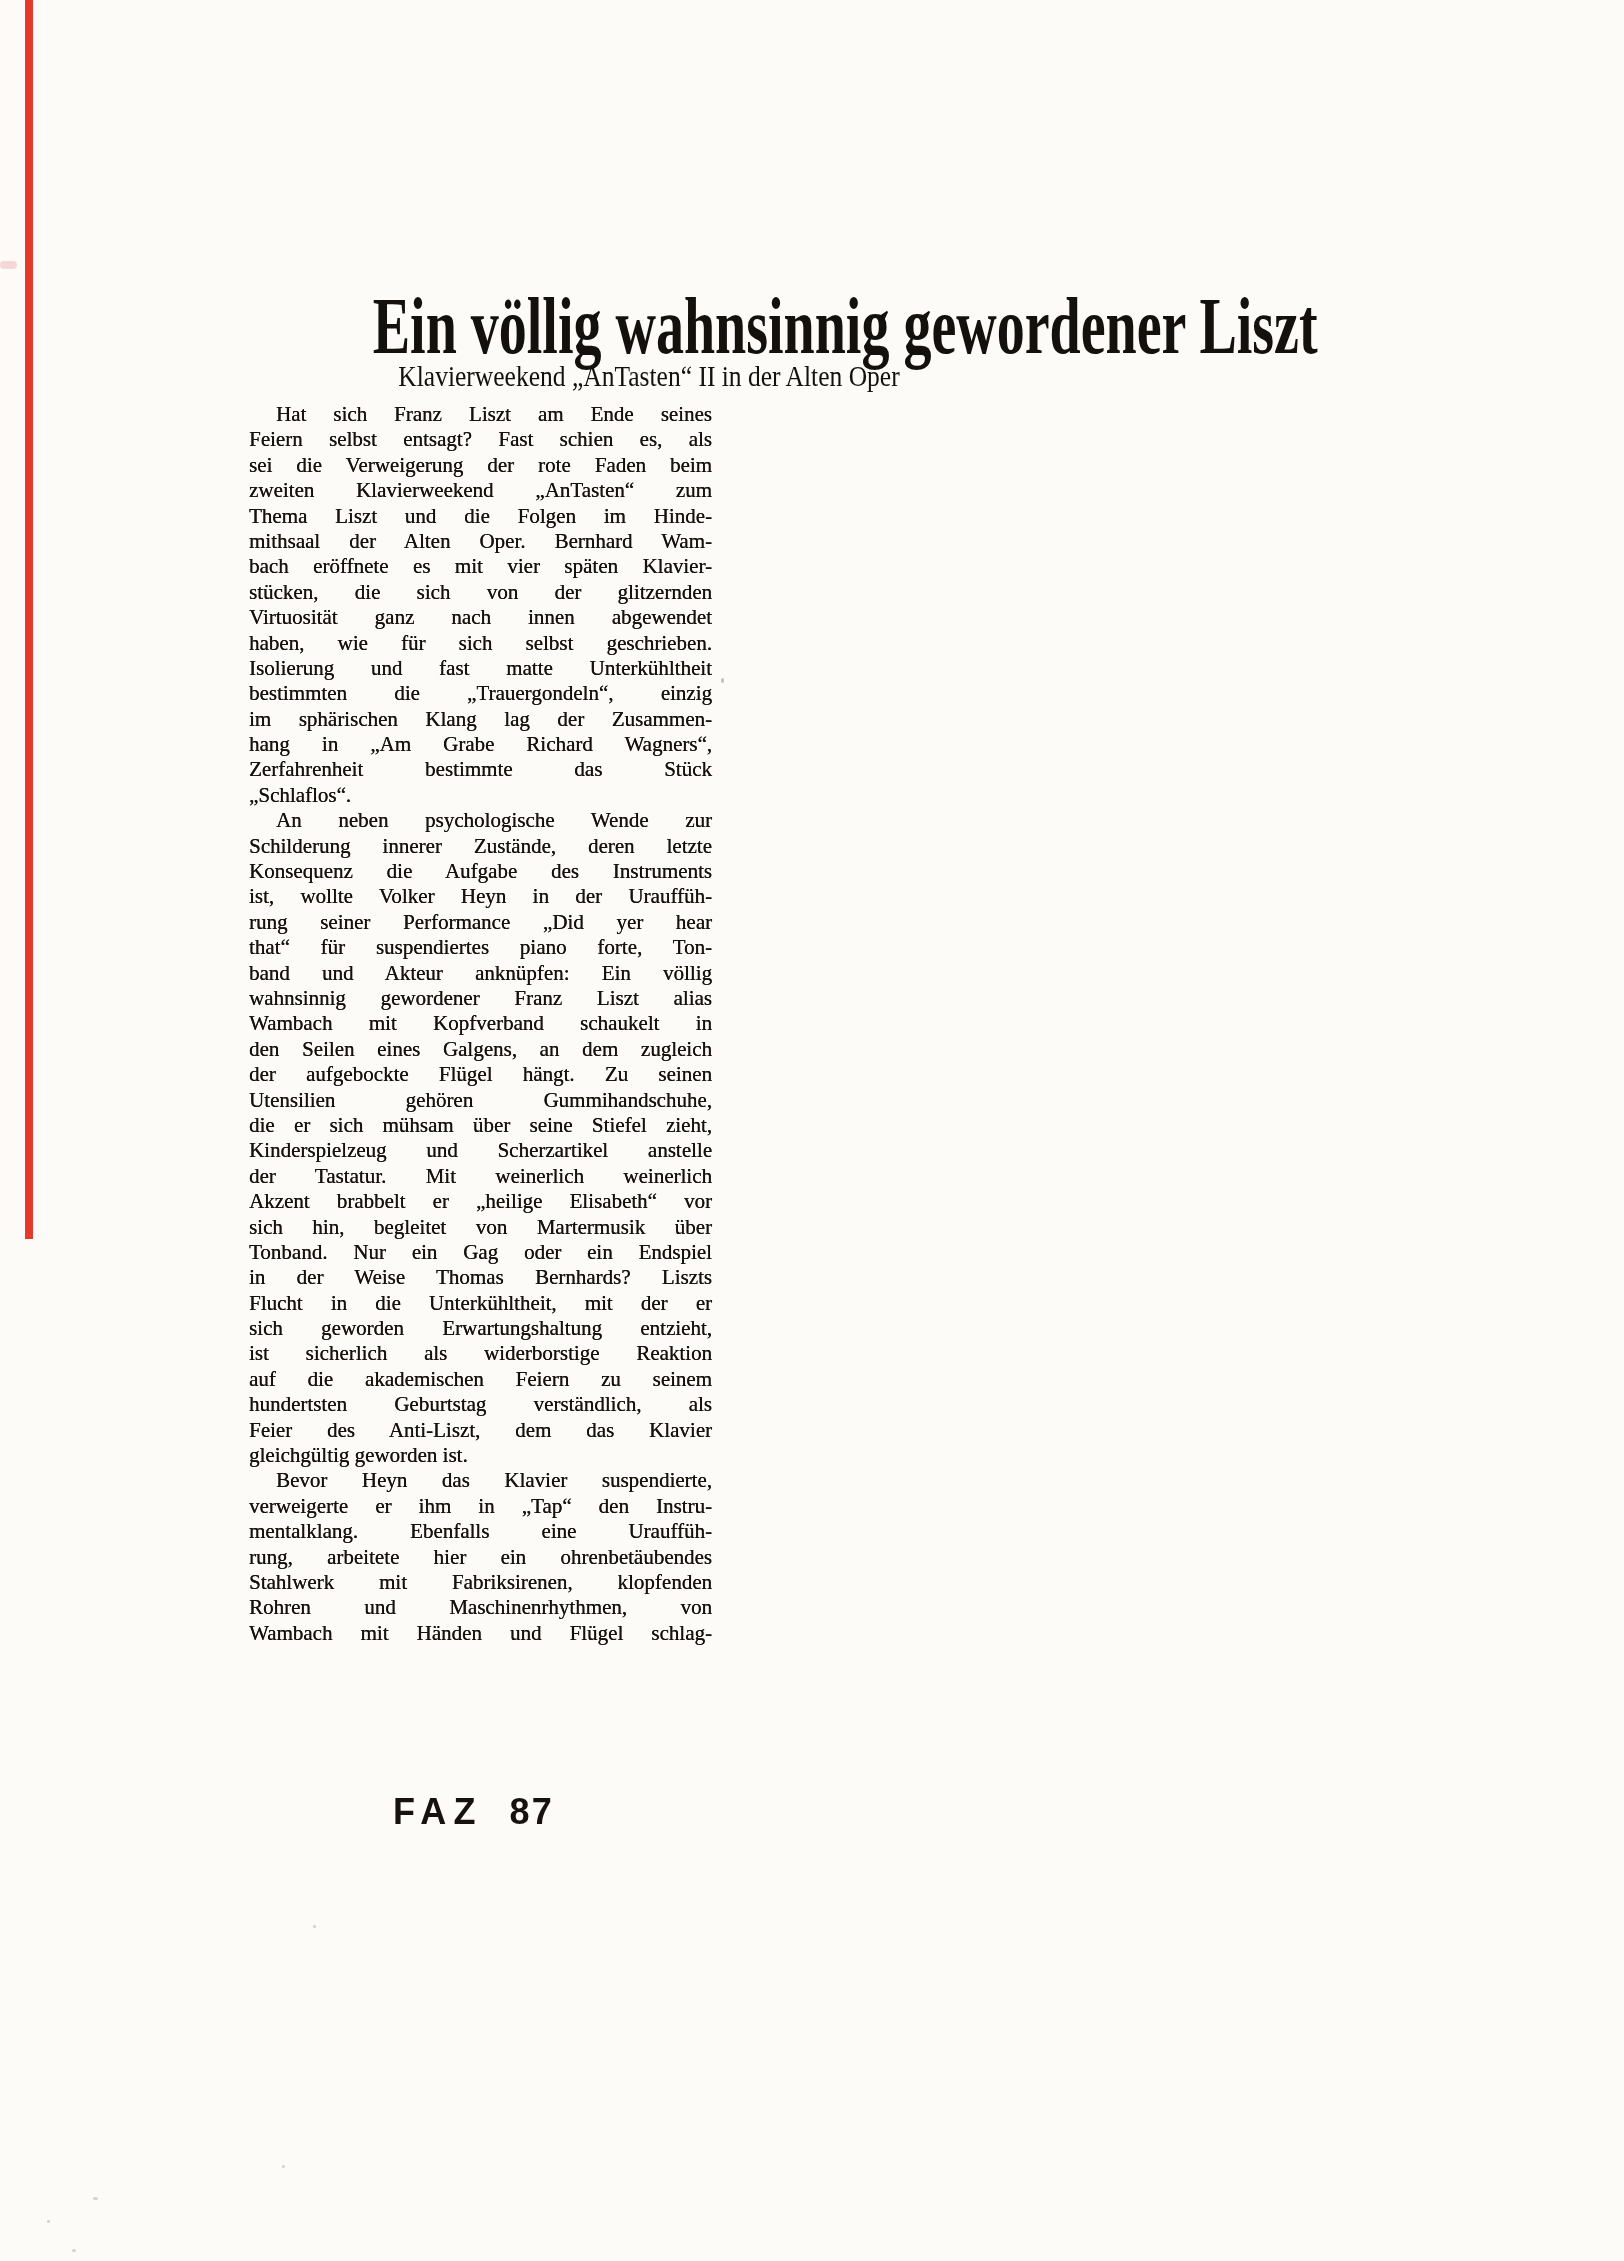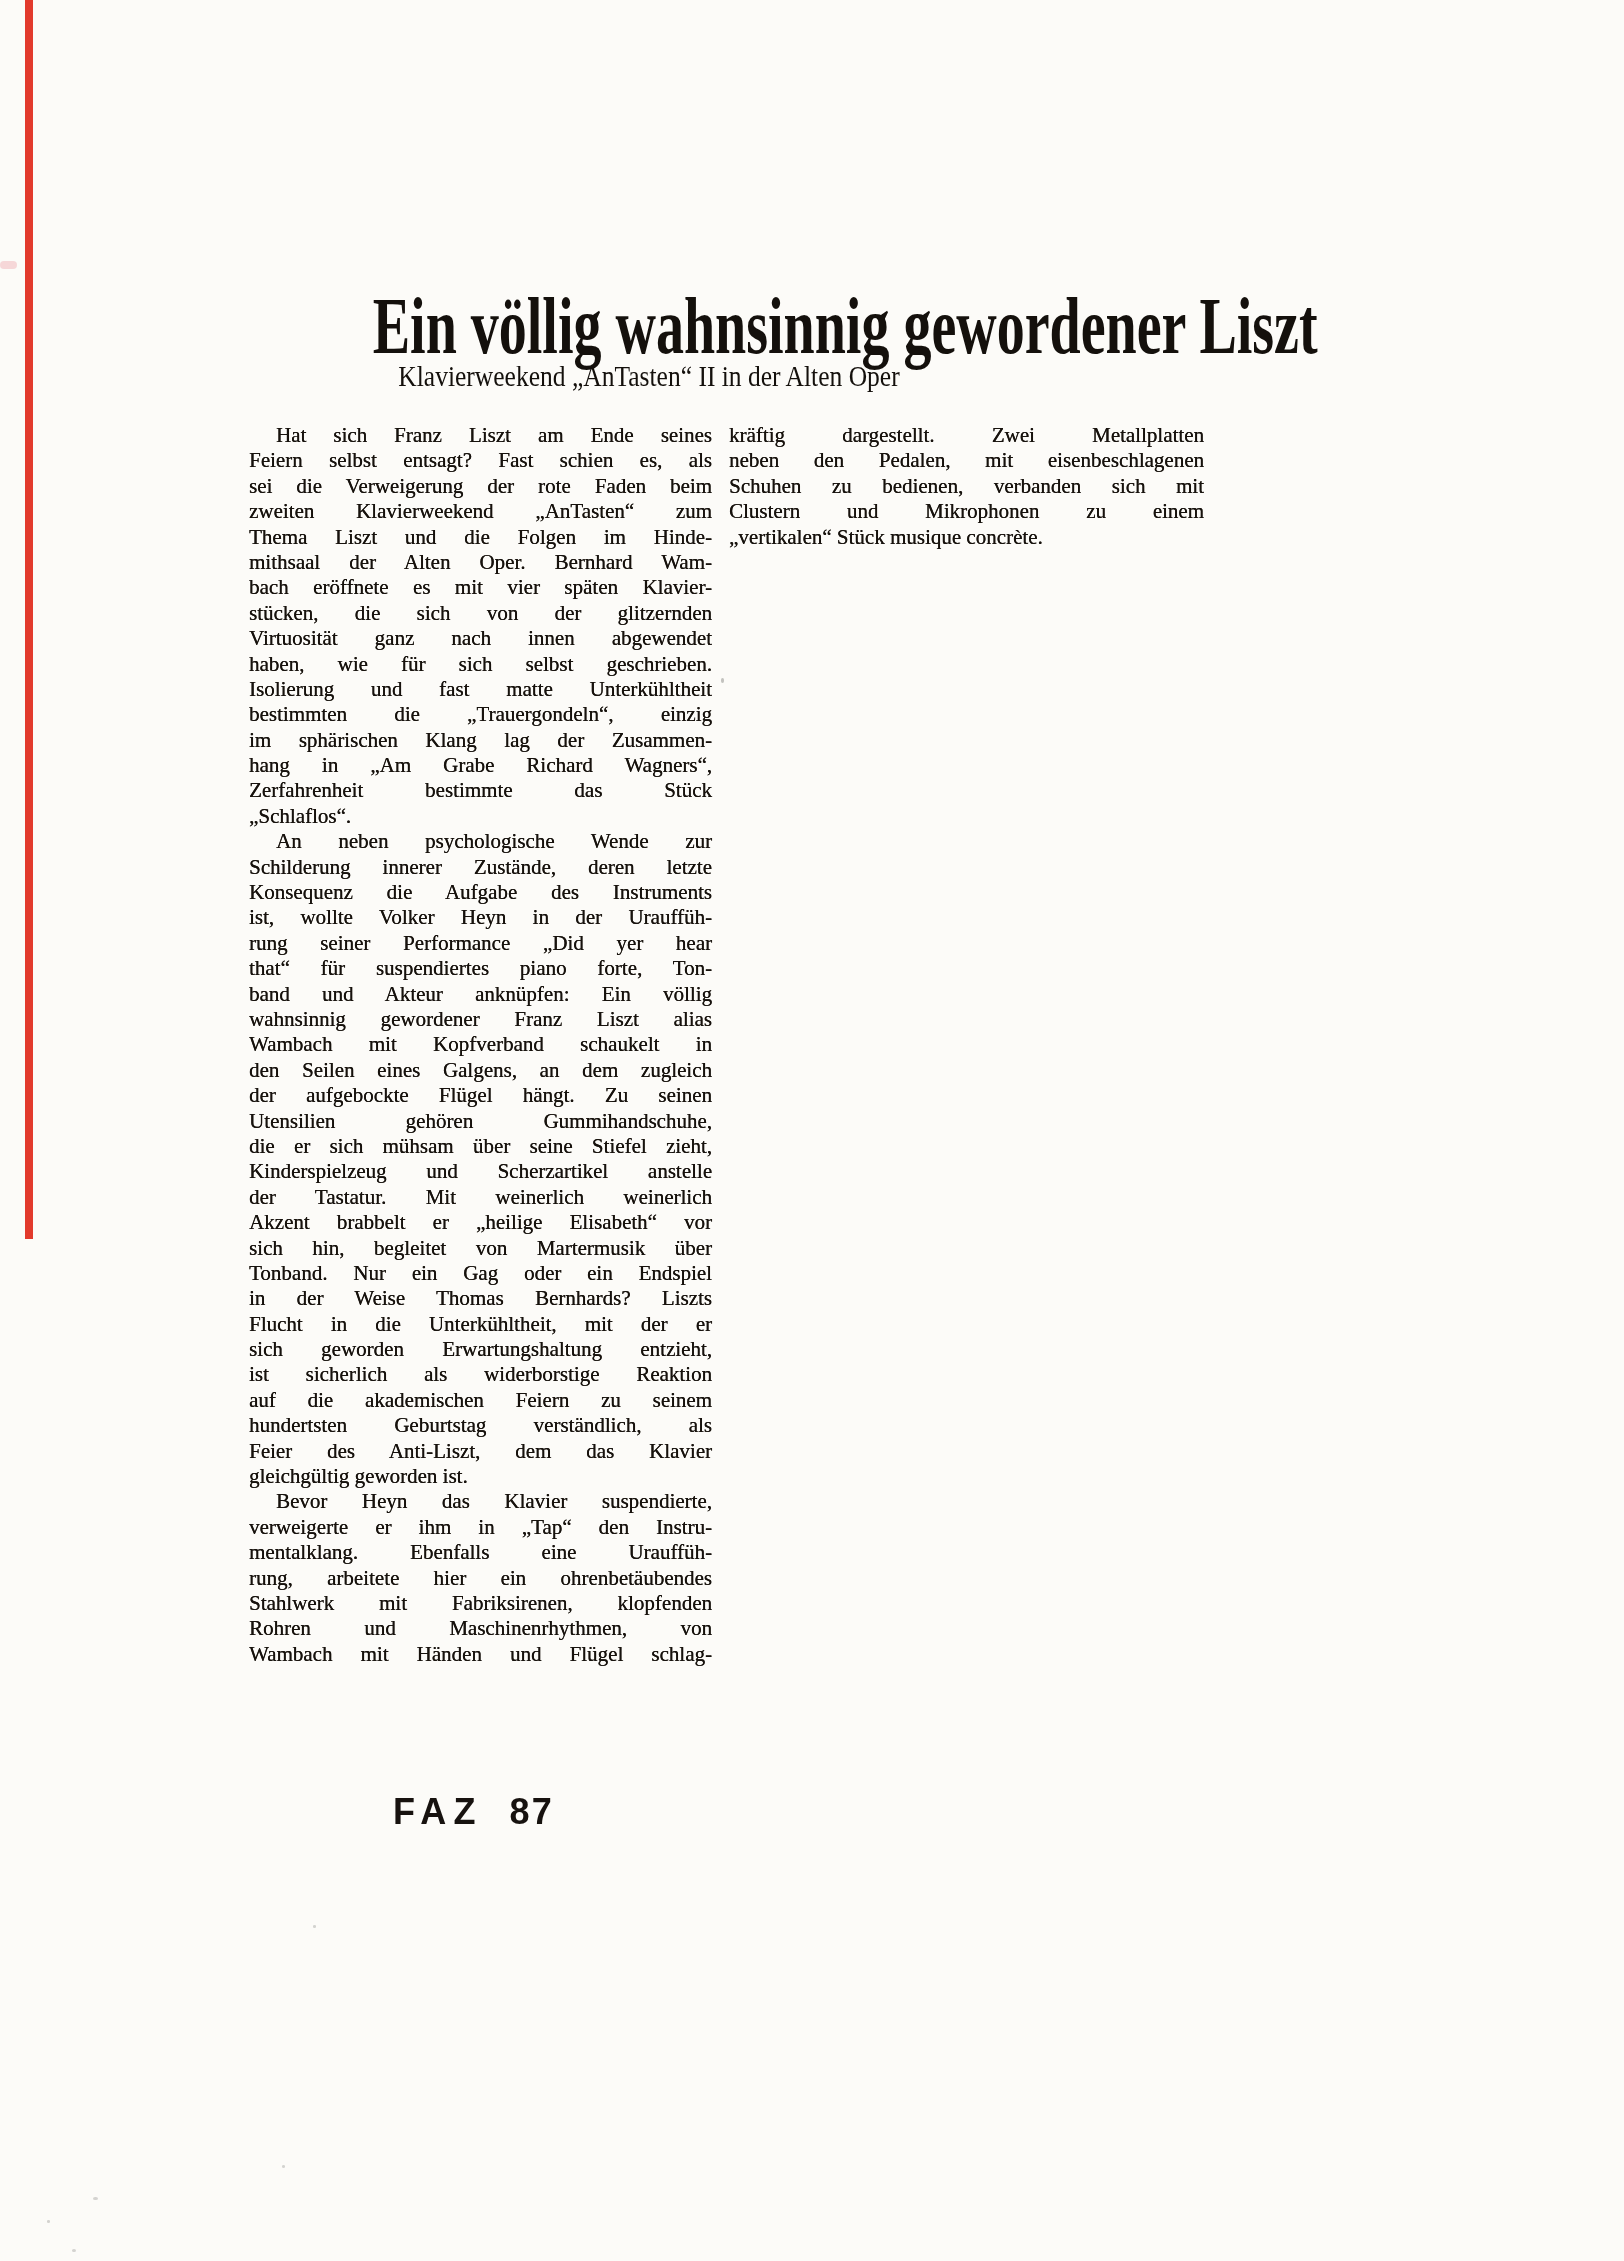--- a/index.html
+++ b/index.html
@@ -57,21 +57,21 @@
     line-height: 1.1;
     font-weight: 400;
     white-space: nowrap;
     transform: scaleX(.88);
     transform-origin: 50% 50%;
     color: #14100c;
   }
 
   .columns {
     position: absolute;
-    left: 249px; top: 423px;
+    left: 249px; top: 402px;
     display: flex;
     gap: 17px;
   }
   .col { width: 463px; }
   .col.col-right { width: 475px; }
 
   .line {
     font-size: 21px;
     line-height: 25.4px;
     height: 25.4px;
@@ -154,27 +154,20 @@
         <div class="line">Feier des Anti-Liszt, dem das Klavier</div>
         <div class="line no-just">gleichgültig geworden ist.</div>
         <div class="line indent">Bevor Heyn das Klavier suspendierte,</div>
         <div class="line">verweigerte er ihm in „Tap“ den Instru-</div>
         <div class="line">mentalklang. Ebenfalls eine Urauffüh-</div>
         <div class="line">rung, arbeitete hier ein ohrenbetäubendes</div>
         <div class="line">Stahlwerk mit Fabriksirenen, klopfenden</div>
         <div class="line">Rohren und Maschinenrhythmen, von</div>
         <div class="line">Wambach mit Händen und Flügel schlag-</div>
       </div>
-    <div class="col col-right">
-        <div class="line">kräftig dargestellt. Zwei Metallplatten</div>
-        <div class="line">neben den Pedalen, mit eisenbeschlagenen</div>
-        <div class="line">Schuhen zu bedienen, verbanden sich mit</div>
-        <div class="line">Clustern und Mikrophonen zu einem</div>
-        <div class="line no-just">„vertikalen“ Stück musique concrète.</div>
-      </div>
   </div>
 
   <div class="stamp">
     <span class="stamp-label">FAZ</span>
     <span class="stamp-number">87</span>
   </div>
 
   <div class="speck" style="left:93px; top:2197px; width:4.6px; height:3.3px;"></div>
   <div class="speck" style="left:47px;  top:2220px; width:2.6px; height:2.6px;"></div>
   <div class="speck" style="left:72px; top:2249px; width:3.9px; height:3.3px;"></div>

